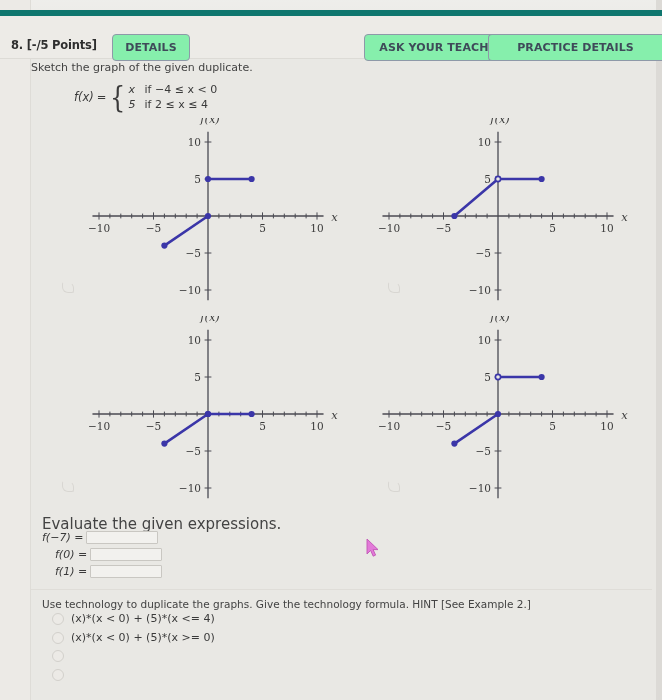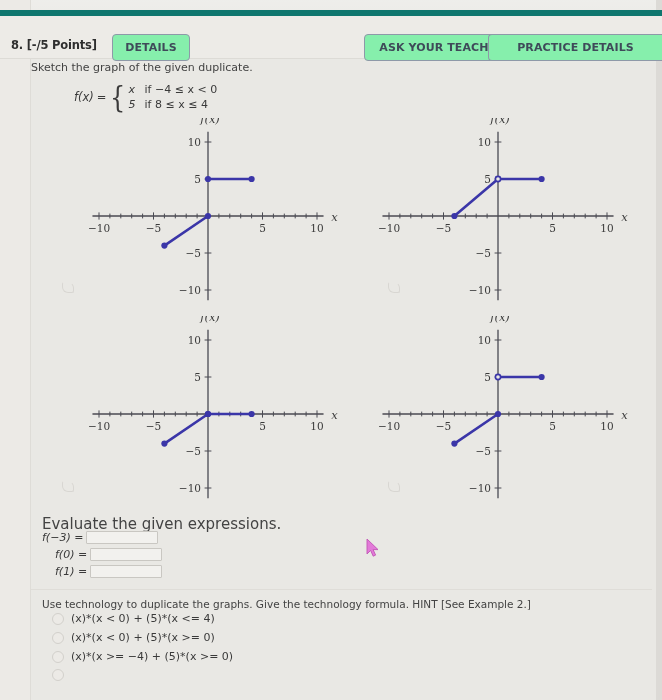--- a/index.html
+++ b/index.html
@@ -245,21 +245,21 @@
 <div class="prompt">Sketch the graph of the given duplicate.</div>
 
 <div class="piecewise">
   <span class="fx">f(x)</span>
   <span>=</span>
   <span class="brace">{</span>
   <span class="cases">
     <span class="val">x</span>
     <span class="cond">if −4 ≤ x &lt; 0</span>
     <span class="val">5</span>
-    <span class="cond">if 8 ≤ x ≤ 4</span>
+    <span class="cond">if 2 ≤ x ≤ 4</span>
   </span>
 </div>
 
 <div class="graphs">
   <div class="graph" id="graph-0">
       <svg width="290" height="195" viewBox="0 0 290 195">
         <line x1="12.459999999999994" y1="98" x2="243.54000000000002" y2="98" stroke="#4a4a52" stroke-width="1.3"></line>
         <line x1="128" y1="13.639999999999986" x2="128" y2="182.36" stroke="#4a4a52" stroke-width="1.3"></line>
         <line x1="19" y1="94.4" x2="19" y2="101.6" stroke="#4a4a52" stroke-width="1"></line>
         <line x1="29.89999999999999" y1="95.6" x2="29.89999999999999" y2="100.4" stroke="#4a4a52" stroke-width="1"></line>
@@ -444,21 +444,21 @@
 </div>
 
 <div class="smudge" style="left:62px; top:282px;"></div>
 <div class="smudge" style="left:388px; top:282px;"></div>
 <div class="smudge" style="left:62px; top:481px;"></div>
 <div class="smudge" style="left:388px; top:481px;"></div>
 
 <div class="evaluate-title">Evaluate the given expressions.</div>
 
 <div class="eval-row" id="eval-0">
-  <span class="eval-label">f(−3) =</span>
+  <span class="eval-label">f(−7) =</span>
   <input class="eval-input" type="text" value="" style="">
 </div>
 <div class="eval-row" id="eval-1">
   <span class="eval-label">f(0) =</span>
   <input class="eval-input" type="text" value="" style="">
 </div>
 <div class="eval-row" id="eval-2">
   <span class="eval-label">f(1) =</span>
   <input class="eval-input" type="text" value="" style="">
 </div>
@@ -470,21 +470,20 @@
 <label class="choice" id="choice-0">
   <span class="radio"></span>
   <span>(x)*(x &lt; 0) + (5)*(x &lt;= 4)</span>
 </label>
 <label class="choice" id="choice-1">
   <span class="radio"></span>
   <span>(x)*(x &lt; 0) + (5)*(x &gt;= 0)</span>
 </label>
 <label class="choice" id="choice-2">
   <span class="radio"></span>
-  <span>(x)*(x &gt;= −4) + (5)*(x &gt;= 0)</span>
 </label>
 <label class="choice" id="choice-3">
   <span class="radio"></span>
 </label>
 
 <svg id="cursor" viewBox="0 0 14 20">
   <path d="M1,1 L1,16 L4.6,12.4 L7.2,18.2 L9.6,17.1 L7.1,11.6 L12,11.6 Z" fill="#e27ad8" stroke="#c255b5" stroke-width="0.9" stroke-linejoin="round"></path>
 </svg>
 
 </body></html>

